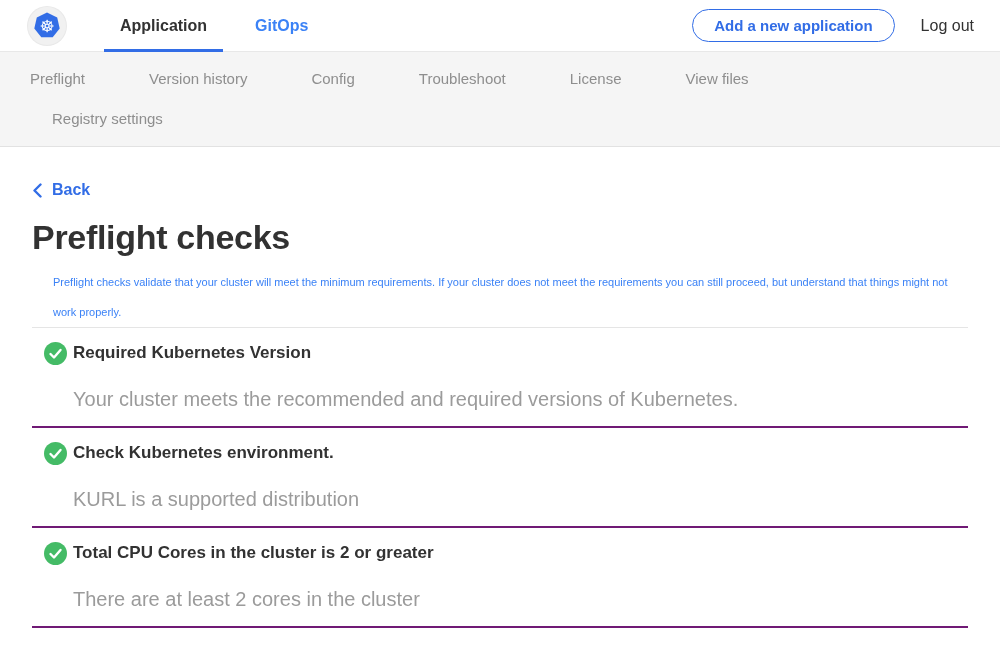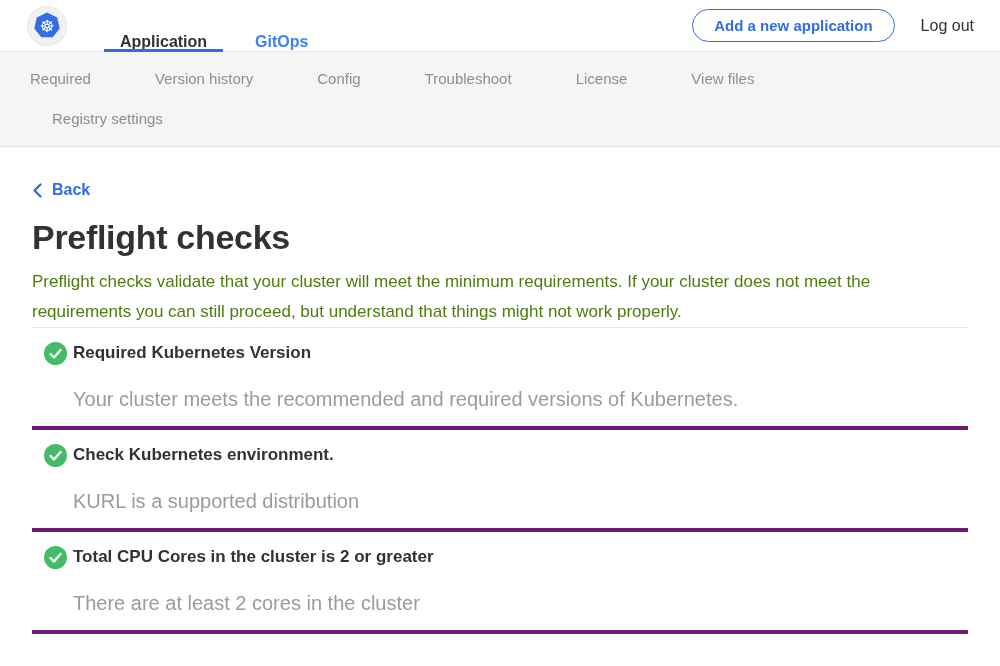--- a/index.html
+++ b/index.html
@@ -25,21 +25,21 @@
     align-self: center;
     width: 38px; height: 38px;
     border-radius: 50%;
     background: #f1f1f1;
     box-shadow: 0 0 0 1px #e9e9e9;
     position: relative;
     margin-right: 20px;
   }
   .logo-wrap svg { position: absolute; top: 3px; left: 3px; }
   .nav-tab {
-    display: flex; align-items: flex-end;
+    display: flex; align-items: center;
     padding: 0 16px;
     font-size: 16px; font-weight: 700;
     color: #323232;
     position: relative;
     cursor: pointer;
     margin-left: 18px;
   }
   .nav-tab.gitops { margin-left: 16px; color: #3b82f6; }
   .nav-tab.active::after {
     content: "";
@@ -101,38 +101,39 @@
   .back-link svg { margin-right: 9px; }
   h1.page-title {
     margin-top: 16px;
     font-size: 34px;
     font-weight: 700;
     letter-spacing: -0.3px;
     color: #323232;
   }
   p.page-desc {
     margin-top: 10px;
-    font-size: 17px;
+    font-size: 11px;
     line-height: 30px;
-    color: #4d7c0f;
+    color: #3b82f6;
     max-width: 930px;
+    margin-left: 21px;
   }
   h2.results-heading {
     margin-top: 38px;
     font-size: 23px;
     font-weight: 700;
     color: #323232;
     margin-bottom: 16px;
   }
   .results-list { border-top: 1px solid #e5e5e5; }
   .check-row {
     display: flex;
     align-items: flex-start;
     padding: 15px 0 15px 12px;
-    border-bottom: 4px solid #701a75;
+    border-bottom: 2px solid #701a75;
   }
   .check-icon { flex: 0 0 23px; margin-top: -1px; }
   .check-body { margin-left: 6px; }
   .check-title {
     font-size: 17px;
     font-weight: 700;
     color: #323232;
   }
   .check-msg {
     margin-top: 25px;
@@ -156,21 +157,21 @@
   <div class="nav-tab gitops">
     <span>GitOps</span>
   </div>
   <div class="nav-spacer"></div>
   <button class="add-app-btn">Add a new application</button>
   <div class="logout">Log out</div>
 </div>
 
 <div class="subnav">
   <div class="subnav-row">
-    <div class="subnav-item">Required</div>
+    <div class="subnav-item">Preflight</div>
     <div class="subnav-item">Version history</div>
     <div class="subnav-item">Config</div>
     <div class="subnav-item">Troubleshoot</div>
     <div class="subnav-item">License</div>
     <div class="subnav-item">View files</div>
   </div>
   <div class="subnav-row second">
     <div class="subnav-item">Registry settings</div>
   </div>
 </div>

